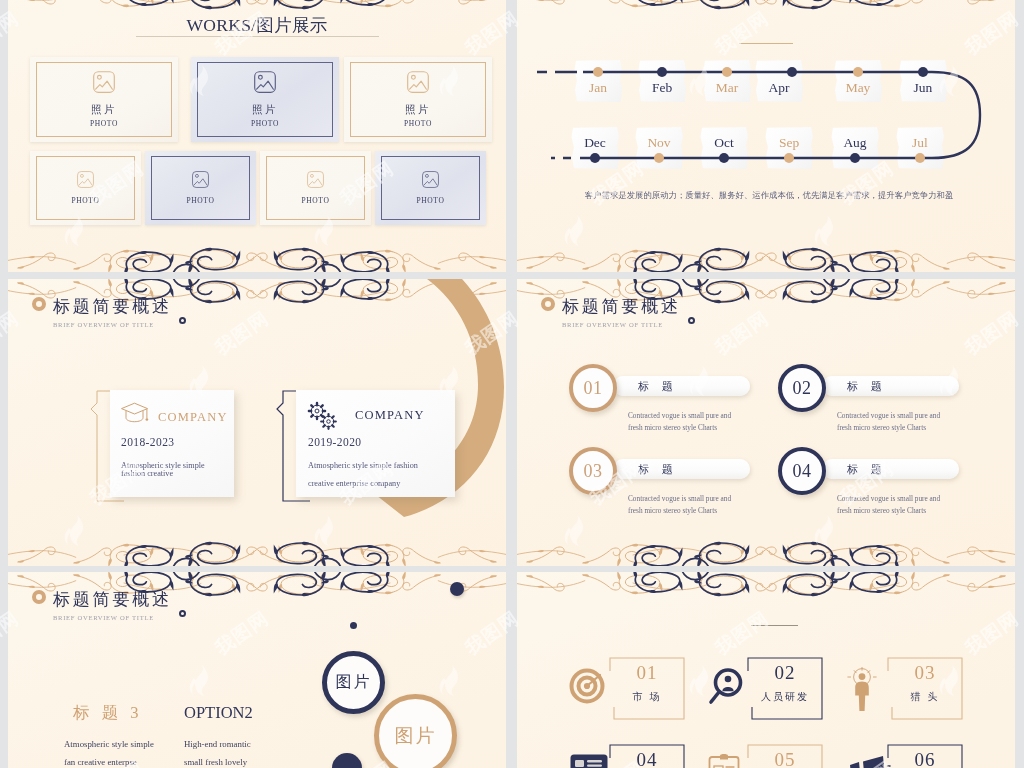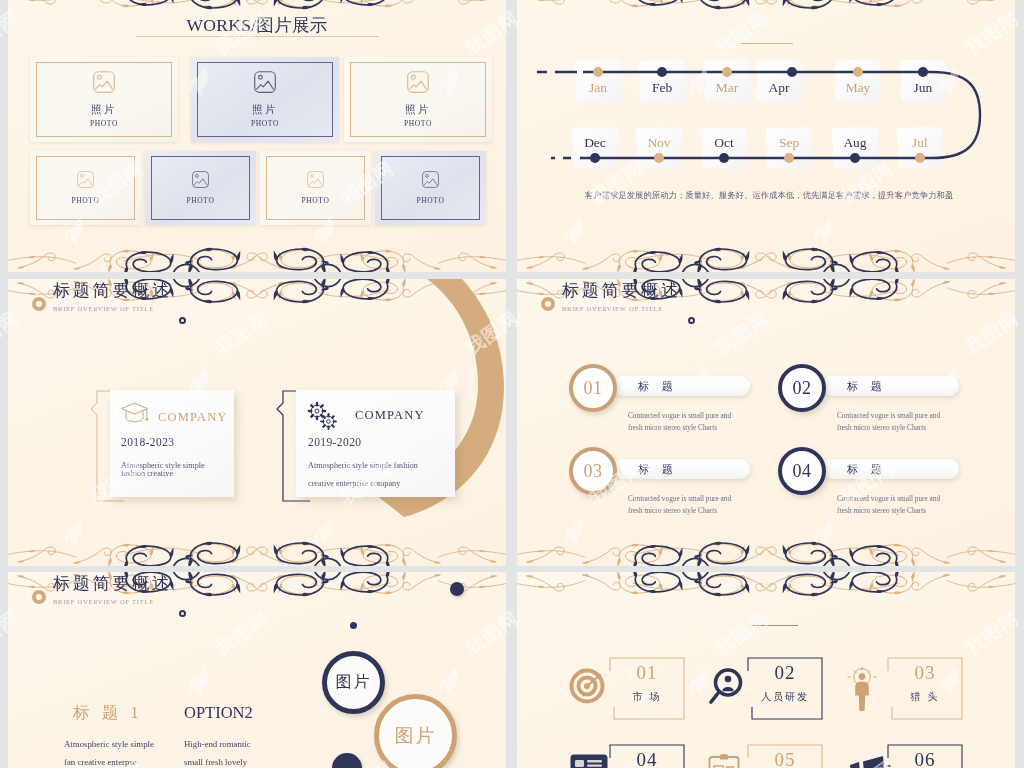--- a/index.html
+++ b/index.html
@@ -44,21 +44,21 @@
   clip-path:polygon(4% 2%, 96% 0%, 100% 22%, 96% 44%, 100% 70%, 97% 100%, 6% 98%, 2% 72%, 6% 48%, 1% 24%)}
 .tag span{position:absolute;left:0;right:0;bottom:7px;text-align:center;font-size:13.5px;line-height:15px;z-index:4}
 .tag.tan span{color:#cfa274}
 .tag.navy span{color:#2f3459}
 .dot{position:absolute;width:10px;height:10px;border-radius:50%;z-index:3}
 .dot.tan{background:#dcb184}
 .dot.navy{background:#2f3459}
 .tl-para{position:absolute;left:52px;top:202px;width:400px;color:#5c5f7d;font-size:8.4px;line-height:17px;text-align:center}
 
 
-.sec{position:absolute;left:45px;top:1px}
+.sec{position:absolute;left:45px;top:17px}
 .sec .cn{font-size:17px;color:#2f3459;letter-spacing:2.8px;line-height:21px;font-family:"Liberation Sans",sans-serif;font-weight:400}
 .sec .en{font-size:6.6px;color:#a3a1ad;letter-spacing:.7px;margin-top:4px}
 .ring{position:absolute;border-radius:50%;box-sizing:border-box}
 .ring.tan{border:4px solid #d3a87c}
 .ring.navy{border:2.2px solid #2f3459}
 
 
 .ccard{position:absolute;background:linear-gradient(150deg,#fefefe 0%,#fbfbfc 55%,#f6f6f7 100%);
   box-shadow:3px 4px 8px rgba(140,125,105,.25)}
 .brushcirc{position:absolute;left:348px;top:-52px;pointer-events:none}
@@ -548,21 +548,21 @@
         </div>
 <div style="position:absolute;left:442px;top:10px;width:14px;height:14px;border-radius:50%;background:#2f3459;box-shadow:1px 2px 3px rgba(130,115,95,.3)"></div>
 <div style="position:absolute;left:342px;top:50px;width:7px;height:7px;border-radius:50%;background:#2f3459"></div>
 <div style="position:absolute;left:324px;top:181px;width:30px;height:30px;border-radius:50%;background:#2f3459;box-shadow:1px 2px 4px rgba(130,115,95,.3)"></div>
 <div class="bigcirc" style="left:314px;top:79px;width:63px;height:63px;border:5.5px solid #2f3459;color:#2f3459;box-shadow:2px 3px 5px rgba(140,125,105,.3)">
           <span>图片</span>
         </div>
 <div class="bigcirc" style="left:366px;top:122px;width:83px;height:83px;border:5.5px solid #cfa274;color:#cfa274;font-size:19px;box-shadow:2px 3px 5px rgba(140,125,105,.3)">
           <span>图片</span>
         </div>
-<div class="opt-h" style="left:65px;top:131px;color:#cfa274;letter-spacing:4px">标 题 1</div>
+<div class="opt-h" style="left:65px;top:131px;color:#cfa274;letter-spacing:4px">标 题 3</div>
 <div class="opt-l" style="left:56px;top:164px">Atmospheric style simple</div>
         <div class="opt-l" style="left:56px;top:182px">fan creative enterpse</div>
 <div class="opt-h" style="left:176px;top:131px;color:#2f3459;letter-spacing:0px">OPTION2</div>
 <div class="opt-l" style="left:176px;top:164px">High-end romantic</div>
         <div class="opt-l" style="left:176px;top:182px">small fresh lovely</div>
 </div>
 </div>
 <div class="col colR">
 <div class="slide s1">
 <div class="ornband top">

